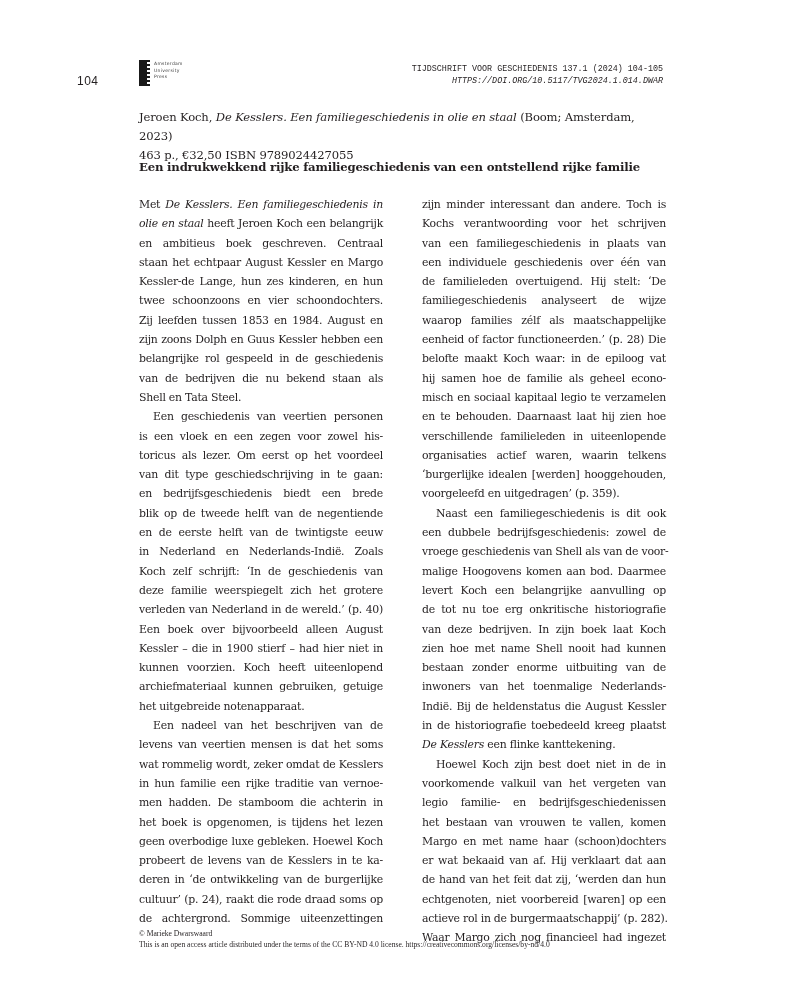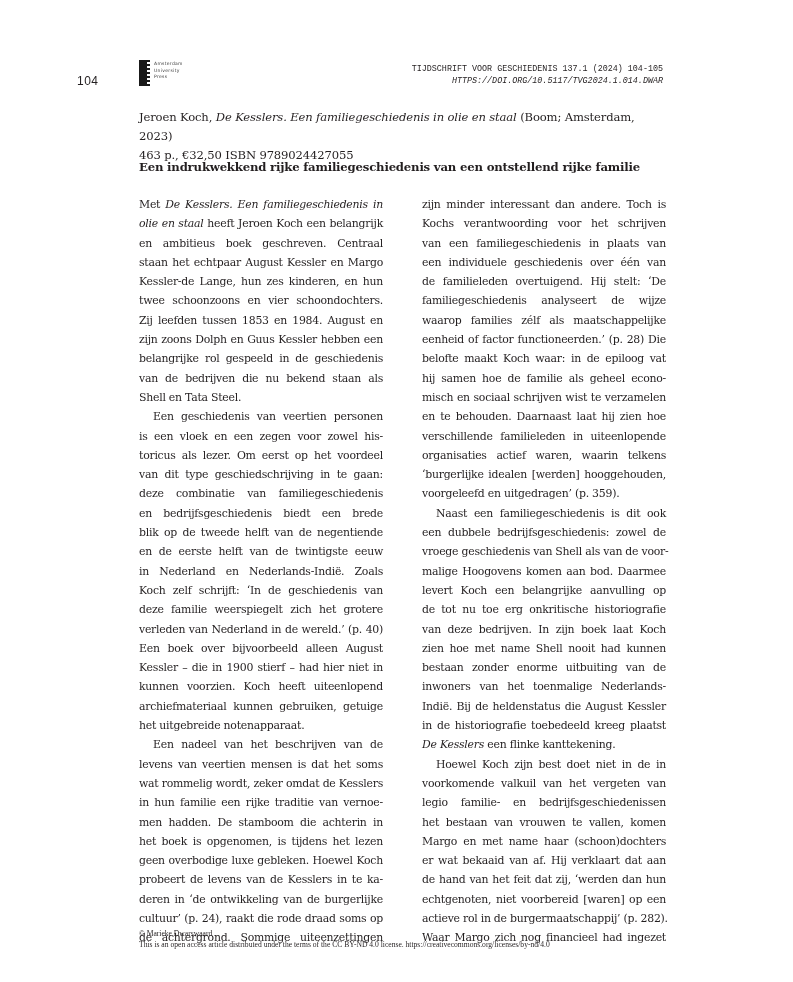--- a/index.html
+++ b/index.html
@@ -58,21 +58,20 @@
     <span class="line">twee schoonzoons en vier schoondochters.</span>
     <span class="line">Zij leefden tussen 1853 en 1984. August en</span>
     <span class="line">zijn zoons Dolph en Guus Kessler hebben een</span>
     <span class="line">belangrijke rol gespeeld in de geschiedenis</span>
     <span class="line">van de bedrijven die nu bekend staan als</span>
     <span class="line last">Shell en Tata Steel.</span>
     <span class="line indent">Een geschiedenis van veertien personen</span>
     <span class="line">is een vloek en een zegen voor zowel his-</span>
     <span class="line">toricus als lezer. Om eerst op het voordeel</span>
     <span class="line">van dit type geschiedschrijving in te gaan:</span>
-    <span class="line">deze combinatie van familiegeschiedenis</span>
     <span class="line">en bedrijfsgeschiedenis biedt een brede</span>
     <span class="line">blik op de tweede helft van de negentiende</span>
     <span class="line">en de eerste helft van de twintigste eeuw</span>
     <span class="line">in Nederland en Nederlands-Indië. Zoals</span>
     <span class="line">Koch zelf schrijft: ‘In de geschiedenis van</span>
     <span class="line">deze familie weerspiegelt zich het grotere</span>
     <span class="line">verleden van Nederland in de wereld.’ (p. 40)</span>
     <span class="line">Een boek over bijvoorbeeld alleen August</span>
     <span class="line">Kessler – die in 1900 stierf – had hier niet in</span>
     <span class="line">kunnen voorzien. Koch heeft uiteenlopend</span>
@@ -94,21 +93,21 @@
     <span class="line">zijn minder interessant dan andere. Toch is</span>
     <span class="line">Kochs verantwoording voor het schrijven</span>
     <span class="line">van een familiegeschiedenis in plaats van</span>
     <span class="line">een individuele geschiedenis over één van</span>
     <span class="line">de familieleden overtuigend. Hij stelt: ‘De</span>
     <span class="line">familiegeschiedenis analyseert de wijze</span>
     <span class="line">waarop families zélf als maatschappelijke</span>
     <span class="line">eenheid of factor functioneerden.’ (p. 28) Die</span>
     <span class="line">belofte maakt Koch waar: in de epiloog vat</span>
     <span class="line">hij samen hoe de familie als geheel econo-</span>
-    <span class="line">misch en sociaal schrijven wist te verzamelen</span>
+    <span class="line">misch en sociaal kapitaal legio te verzamelen</span>
     <span class="line">en te behouden. Daarnaast laat hij zien hoe</span>
     <span class="line">verschillende familieleden in uiteenlopende</span>
     <span class="line">organisaties actief waren, waarin telkens</span>
     <span class="line">‘burgerlijke idealen [werden] hooggehouden,</span>
     <span class="line last">voorgeleefd en uitgedragen’ (p. 359).</span>
     <span class="line indent">Naast een familiegeschiedenis is dit ook</span>
     <span class="line">een dubbele bedrijfsgeschiedenis: zowel de</span>
     <span class="line">vroege geschiedenis van Shell als van de voor-</span>
     <span class="line">malige Hoogovens komen aan bod. Daarmee</span>
     <span class="line">levert Koch een belangrijke aanvulling op</span>

